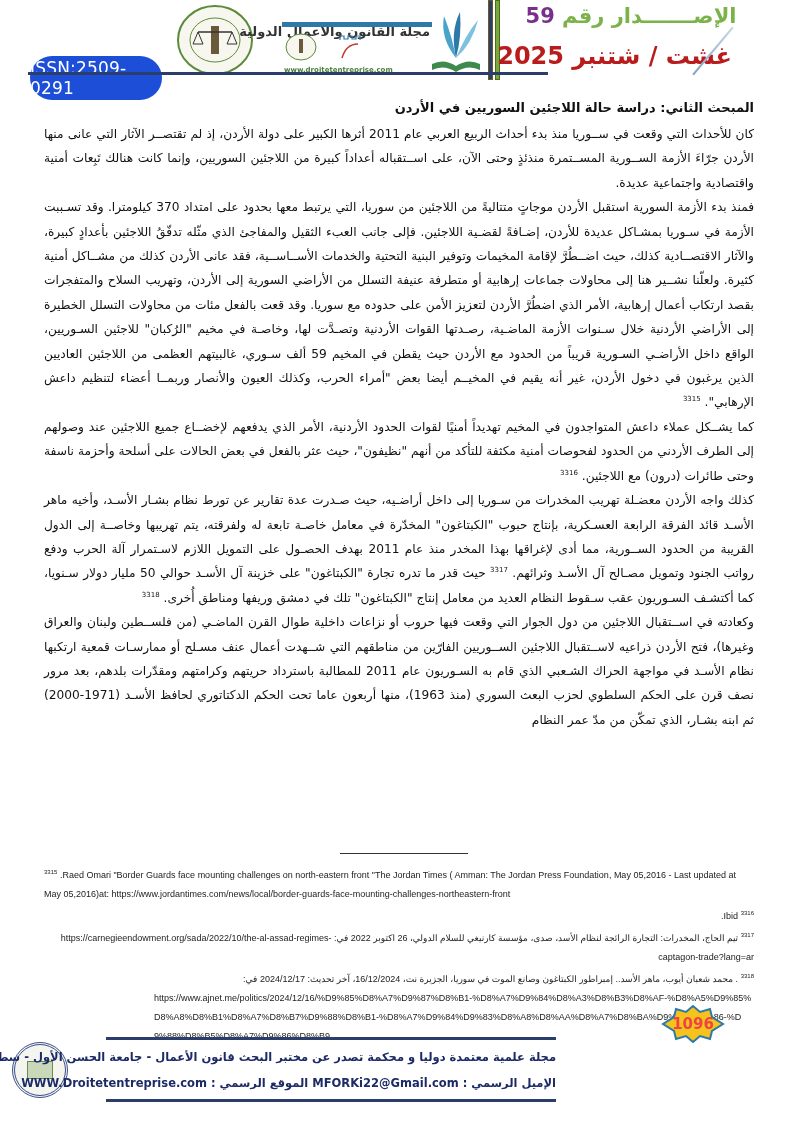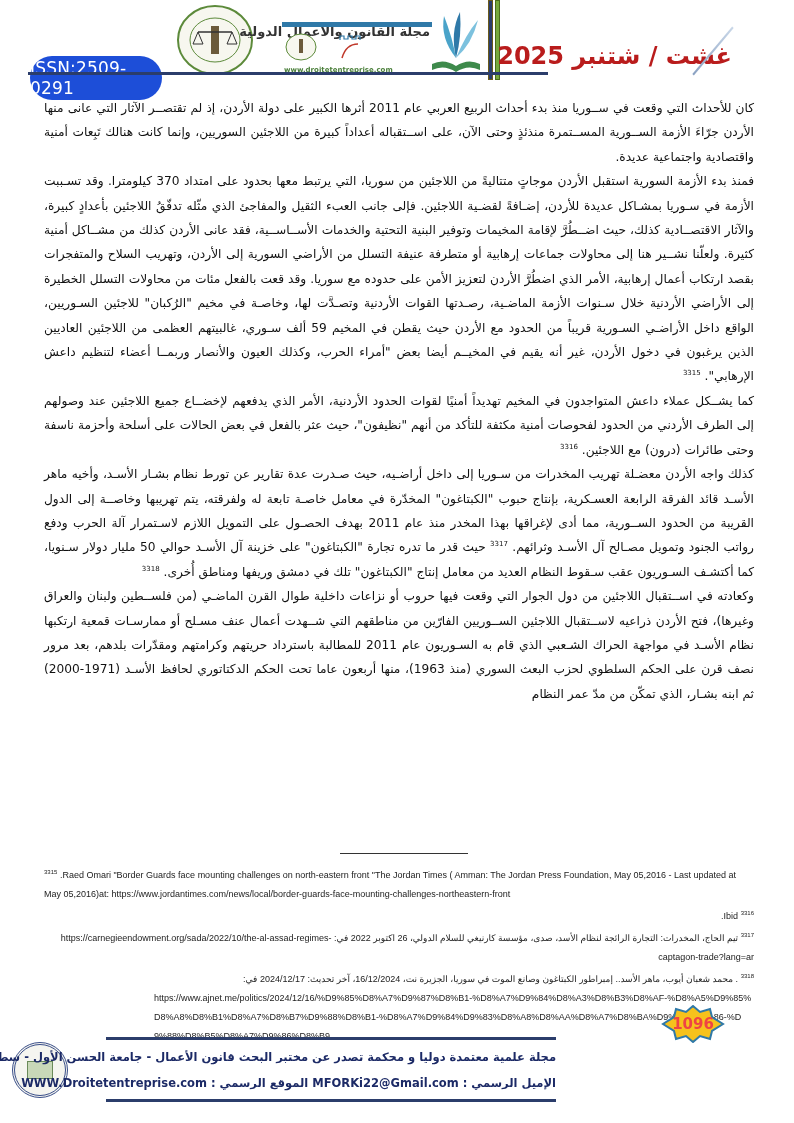--- a/index.html
+++ b/index.html
@@ -129,26 +129,31 @@
   <svg class="book-logo" viewBox="0 0 52 68">
     <path d="M26 50 Q10 30 14 8 Q22 28 26 50" fill="#4aa3c9"></path>
     <path d="M26 50 Q20 24 30 4 Q32 28 26 50" fill="#2f79a8"></path>
     <path d="M26 50 Q36 26 48 12 Q42 36 26 50" fill="#7cc1de"></path>
     <path d="M2 56 Q14 50 26 58 Q38 50 50 56 L50 62 Q38 56 26 64 Q14 56 2 62 Z" fill="#3e8a4c"></path>
   </svg>
 
   <div class="sep-bar sep1"></div>
   <div class="sep-bar sep2"></div>
 
+  <div class="issue-line1">
+    <span>الإصـــــــدار رقم</span>
+    <span class="num">59</span>
+  </div>
   <div class="issue-line2">غشت / شتنبر 2025</div>
   <div class="deco-slash"></div>
   <div class="header-rule"></div>
 </div>
 
 <div class="content">
+  <div class="section-title">المبحث الثاني: دراسة حالة اللاجئين السوريين في الأردن</div>
 
   <p class="para">
     <span>كان للأحداث التي وقعت في ســوريا منذ بدء أحداث الربيع العربي عام 2011 أثرها الكبير على دولة الأردن، إذ لم تقتصــر الآثار التي عانى منها الأردن جرّاءَ الأزمة الســورية المســتمرة منذئذٍ وحتى الآن، على اســتقباله أعداداً كبيرة من اللاجئين السوريين، وإنما كانت هنالك تَبِعات أمنية واقتصادية واجتماعية عديدة.</span>
   </p>
   <p class="para">
     <span>فمنذ بدء الأزمة السورية استقبل الأردن موجاتٍ متتاليةً من اللاجئين من سوريا، التي يرتبط معها بحدود على امتداد 370 كيلومترا. وقد تسـببت الأزمة في سـوريا بمشـاكل عديدة للأردن، إضـافةً لقضـية اللاجئين. فإلى جانب العبء الثقيل والمفاجئ الذي مثّله تدفّقُ اللاجئين بأعدادٍ كبيرة، والآثار الاقتصــادية كذلك، حيث اضــطُرَّ لإقامة المخيمات وتوفير البنية التحتية والخدمات الأســاســية، فقد عانى الأردن كذلك من مشــاكل أمنية كثيرة. ولعلّنا نشــير هنا إلى محاولات جماعات إرهابية أو متطرفة عنيفة التسلل من الأراضي السورية إلى الأردن، وتهريب السلاح والمتفجرات بقصد ارتكاب أعمال إرهابية، الأمر الذي اضطُرَّ الأردن لتعزيز الأمن على حدوده مع سوريا. وقد قعت بالفعل مئات من محاولات التسلل الخطيرة إلى الأراضي الأردنية خلال سـنوات الأزمة الماضـية، رصـدتها القوات الأردنية وتصـدَّت لها، وخاصـة في مخيم "الرُكبان" للاجئين السـوريين، الواقع داخل الأراضـي السـورية قريباً من الحدود مع الأردن حيث يقطن في المخيم 59 ألف سـوري، غالبيتهم العظمى من اللاجئين العاديين الذين يرغبون في دخول الأردن، غير أنه يقيم في المخيــم أيضا بعض "أمراء الحرب، وكذلك العيون والأنصار وربمــا أعضاء لتنظيم داعش الإرهابي".</span>
     <sup class="fnref">3315</sup>
   </p>
   <p class="para">
     <span>كما يشــكل عملاء داعش المتواجدون في المخيم تهديداً أمنيًا لقوات الحدود الأردنية، الأمر الذي يدفعهم لإخضــاع جميع اللاجئين عند وصولهم إلى الطرف الأردني من الحدود لفحوصات أمنية مكثفة للتأكد من أنهم "نظيفون"، حيث عثر بالفعل في بعض الحالات على أسلحة وأحزمة ناسفة وحتى طائرات (درون) مع اللاجئين.</span>

